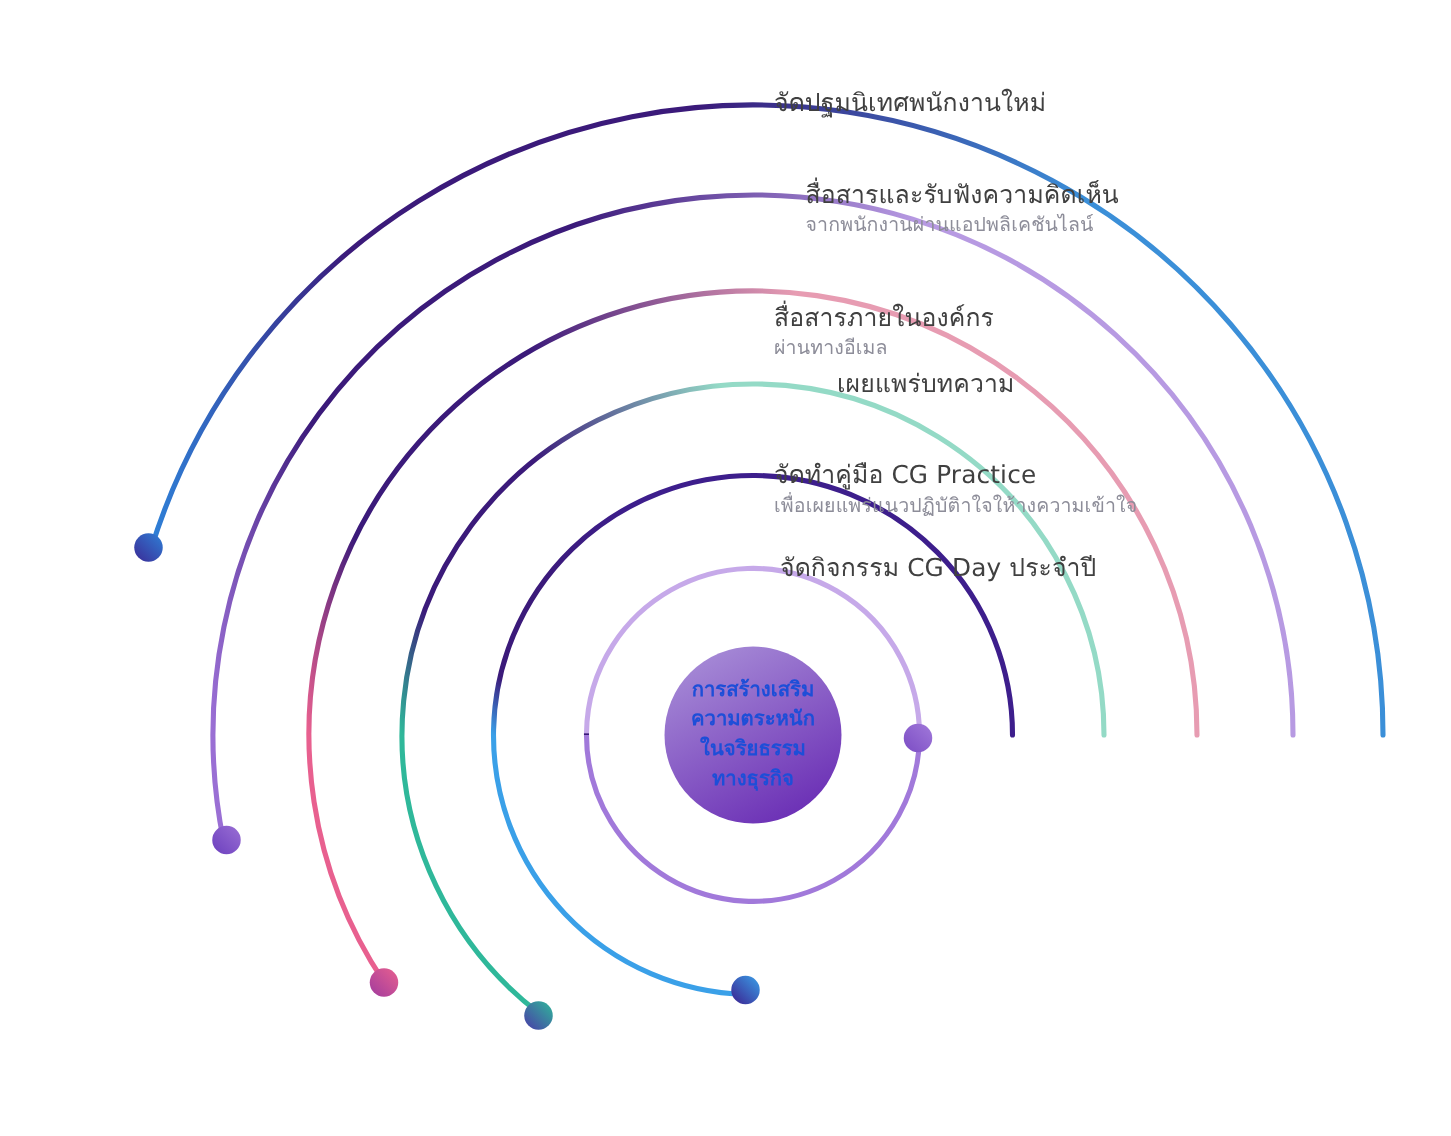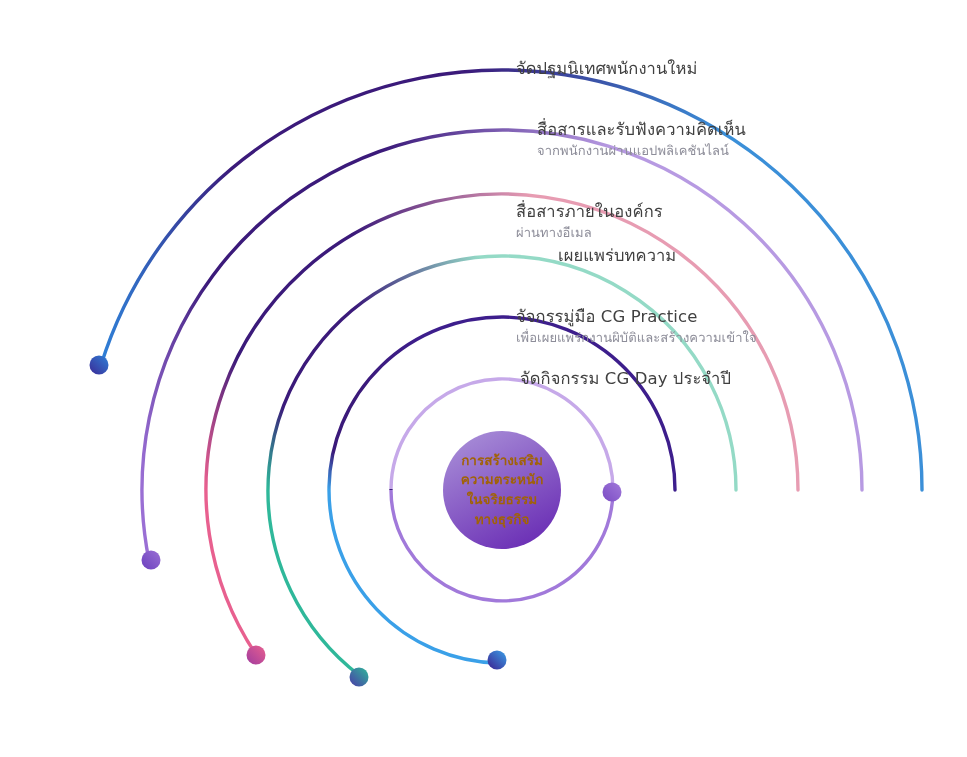--- a/index.html
+++ b/index.html
@@ -64,21 +64,21 @@
     top: 443px;
     width: 118px;
     height: 94px;
     display: flex;
     flex-direction: column;
     align-items: center;
     justify-content: center;
     pointer-events: auto;
   }
   .center-line {
-    color: #a16207;
+    color: #1d4ed8;
     font-size: 13.5px;
     font-weight: 700;
     line-height: 1.45;
     white-space: nowrap;
     text-align: center;
   }
 </style>
 </head>
 <body>
 
@@ -188,22 +188,22 @@
           <div class="label-sub">จากพนักงานผ่านแอปพลิเคชันไลน์</div>
         </div>
         <div class="label-block" style="left: 516px; top: 183px; margin-top: 18px;">
           <div class="label-title">สื่อสารภายในองค์กร</div>
           <div class="label-sub">ผ่านทางอีเมล</div>
         </div>
         <div class="label-block" style="left: 516px; top: 245px; margin-left: 42px;">
           <div class="label-title">เผยแพร่บทความ</div>
         </div>
         <div class="label-block" style="left: 516px; top: 306px;">
-          <div class="label-title">จัจกรรมู่มือ CG Practice</div>
-          <div class="label-sub">เพื่อเผยแพร่กงานผิบัติและสร้างความเข้าใจ</div>
+          <div class="label-title">จัดทำคู่มือ CG Practice</div>
+          <div class="label-sub">เพื่อเผยแพร่แนวปฏิบัติาใจให้างความเข้าใจ</div>
         </div>
         <div class="label-block" style="left: 520px; top: 368px; text-align: center;">
           <div class="label-title">จัดกิจกรรม CG Day ประจำปี</div>
         </div>
       </div>
 
     <div class="center-text">
       <div class="center-line">การสร้างเสริม</div>
       <div class="center-line">ความตระหนัก</div>
       <div class="center-line">ในจริยธรรม</div>

